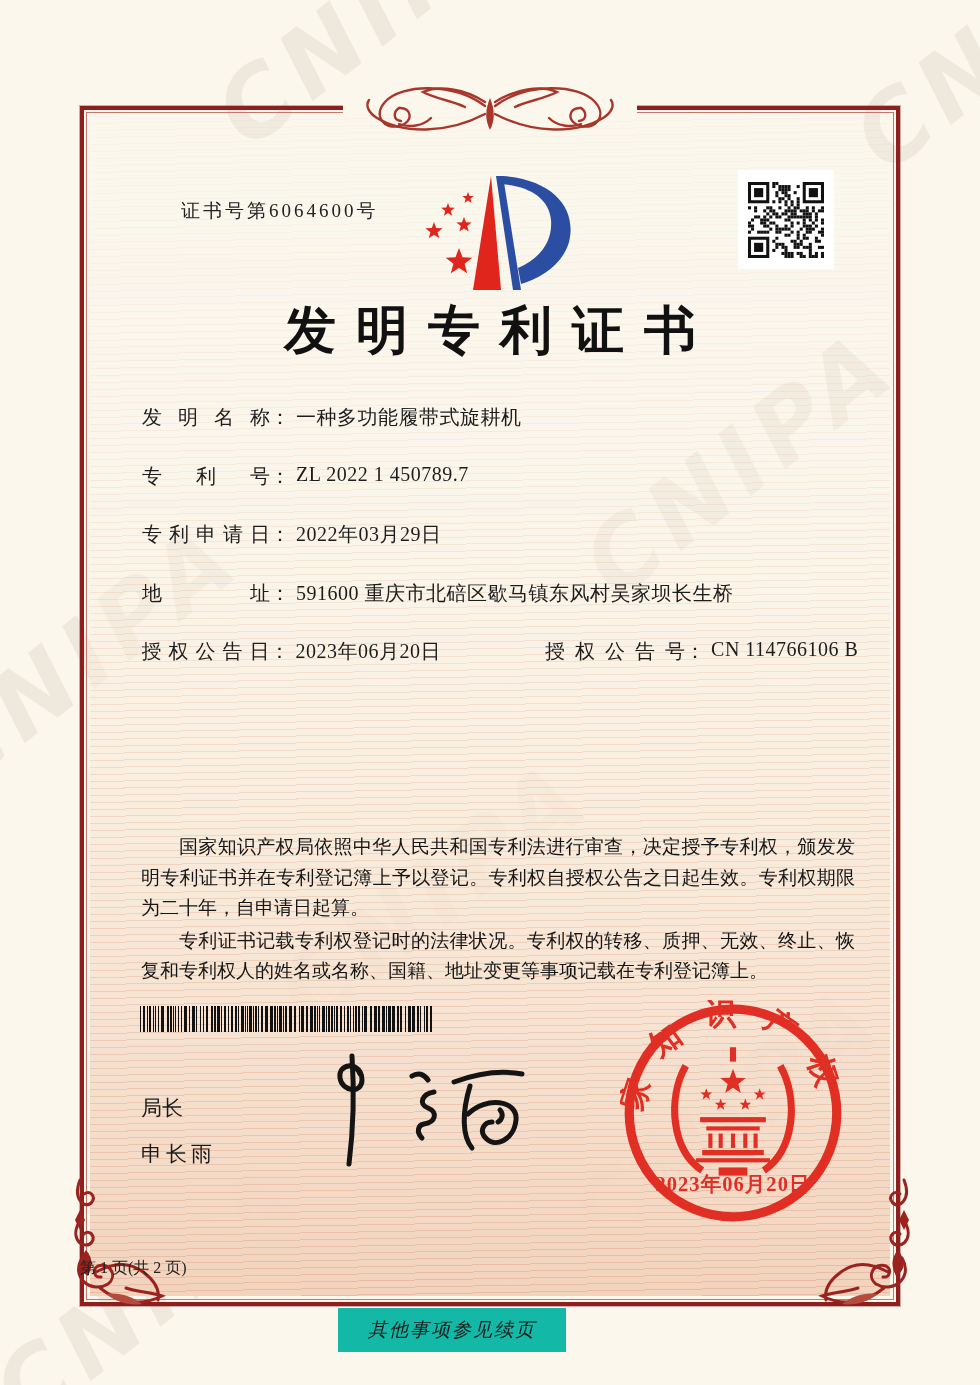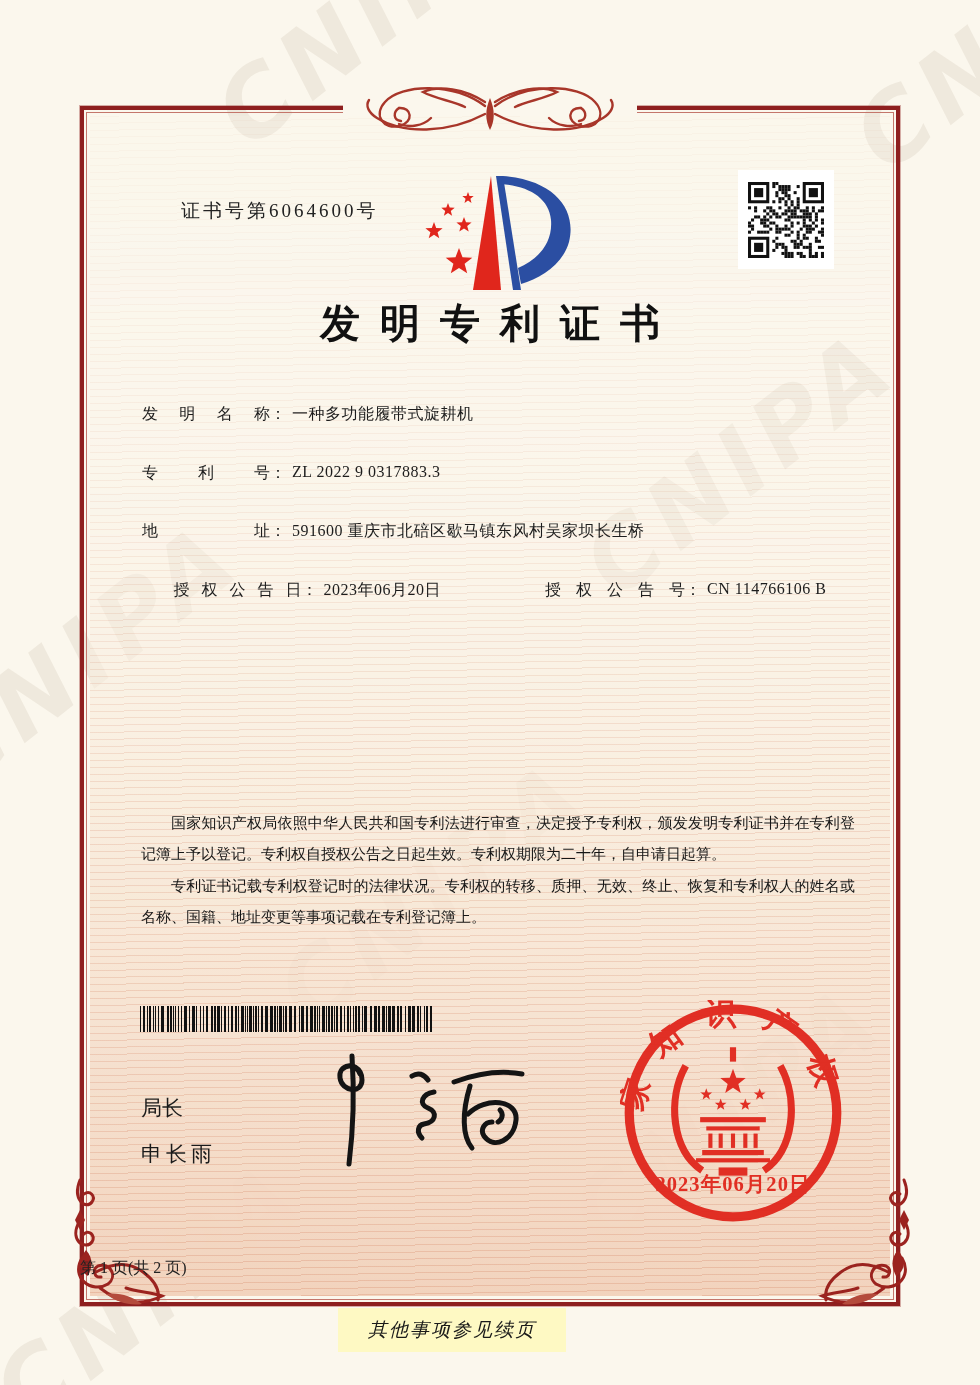--- a/index.html
+++ b/index.html
@@ -38,51 +38,51 @@
   .flourish{position:absolute;z-index:3;}
   .flourish.left{left:40px;top:1166px;}
   .flourish.right{left:810px;top:1166px;transform:scaleX(-1);}
   
   .cert-no{position:absolute;left:142px;top:198px;z-index:4;font-size:19px;letter-spacing:3px;color:#222;margin-left:39px;}
   .logo{position:absolute;left:423px;top:158px;z-index:4;}
   .qr-box{position:absolute;left:738px;top:170px;width:96px;height:99px;background:#fff;z-index:4;}
   .qr-box svg{position:absolute;left:10px;top:12px;}
   .title{
     position:absolute;left:80px;top:296px;width:820px;z-index:4;text-align:center;
-    font-size:40px;font-weight:bold;letter-spacing:20px;text-indent:20px;color:#111;
+    font-size:52px;font-weight:bold;letter-spacing:20px;text-indent:20px;color:#111;
   }
   
-  .fields{position:absolute;left:142px;top:404px;width:716px;z-index:4;font-size:16px;}
+  .fields{position:absolute;left:142px;top:404px;width:716px;z-index:4;font-size:20px;}
   .frow{height:58.5px;white-space:nowrap;}
   .flabel{
     display:inline-block;width:128px;vertical-align:top;
     text-align:justify;text-align-last:justify;text-justify:inter-character;
   }
   .fcolon{display:inline-block;vertical-align:top;}
   .fvalue{display:inline-block;margin-left:6px;vertical-align:top;letter-spacing:.5px;}
   .frow2{display:flex;height:58.5px;justify-content:center;}
   .fcell2{white-space:nowrap;}
   .fcell2 .flabel{width:128px;}
   .fcell2.second{margin-left:104px;}
   .fcell2.second .flabel{width:140px;}
   
-  .paras{position:absolute;left:141px;top:808px;width:714px;z-index:4;
-    font-size:15px;line-height:30.5px;text-align:justify;color:#161616;}
+  .paras{position:absolute;left:141px;top:832px;width:714px;z-index:4;
+    font-size:19px;line-height:30.5px;text-align:justify;color:#161616;}
   .paras p{margin:0 0 2px 0;text-indent:2em;}
   
   .barcode{position:absolute;left:140px;top:1006px;z-index:4;}
   .director-title{position:absolute;left:141px;top:1094px;z-index:4;
     font-family:Liberation Mono, monospace;font-size:21px;color:#1a1a1a;}
   .director-name{position:absolute;left:141px;top:1140px;z-index:4;
     font-family:"Liberation Sans","DejaVu Sans",sans-serif;font-size:21px;letter-spacing:4px;color:#1a1a1a;}
   .signature{position:absolute;left:296px;top:1052px;z-index:4;}
   .seal{position:absolute;left:620px;top:1000px;z-index:5;opacity:.95;}
   .page-num{position:absolute;left:80px;top:1258px;width:820px;z-index:4;text-align:left;font-size:16px;color:#222;}
   .cont-box{
-    position:absolute;left:338px;top:1308px;width:228px;height:44px;z-index:4;background:#fef9c3;
+    position:absolute;left:338px;top:1308px;width:228px;height:44px;z-index:4;background:#14b8a6;
     display:flex;align-items:center;justify-content:center;
     font-size:19px;font-style:italic;letter-spacing:2px;color:#1a1a1a;
   }
   .red{fill:#e0261c;}
   .sealtxt{font-family:"Liberation Serif","DejaVu Serif",serif;font-weight:bold;fill:#e0261c;}
 </style>
 </head>
 <body>
 
 <span class="wm" style="left:190px;top:-42px">CNIPA</span>
@@ -358,21 +358,24 @@
     </svg>
 </div>
 
 <div class="title">发明专利证书</div>
 
 <div class="fields">
   <div class="frow">
     <span class="flabel">发明名称</span><span class="fcolon">：</span><span class="fvalue">一种多功能履带式旋耕机</span>
   </div>
   <div class="frow">
-    <span class="flabel">专利号</span><span class="fcolon">：</span><span class="fvalue">ZL 2022 9 0317883.3</span>
+    <span class="flabel">专利号</span><span class="fcolon">：</span><span class="fvalue">ZL 2022 1 450789.7</span>
+  </div>
+  <div class="frow">
+    <span class="flabel">专利申请日</span><span class="fcolon">：</span><span class="fvalue">2022年03月29日</span>
   </div>
   <div class="frow">
     <span class="flabel">地址</span><span class="fcolon">：</span><span class="fvalue">591600 重庆市北碚区歇马镇东风村吴家坝长生桥</span>
   </div>
   <div class="frow2">
     <div class="fcell2">
       <span class="flabel">授权公告日</span><span class="fcolon">：</span><span class="fvalue">2023年06月20日</span>
     </div>
     <div class="fcell2 second">
       <span class="flabel">授权公告号</span><span class="fcolon">：</span><span class="fvalue">CN 114766106 B</span>

